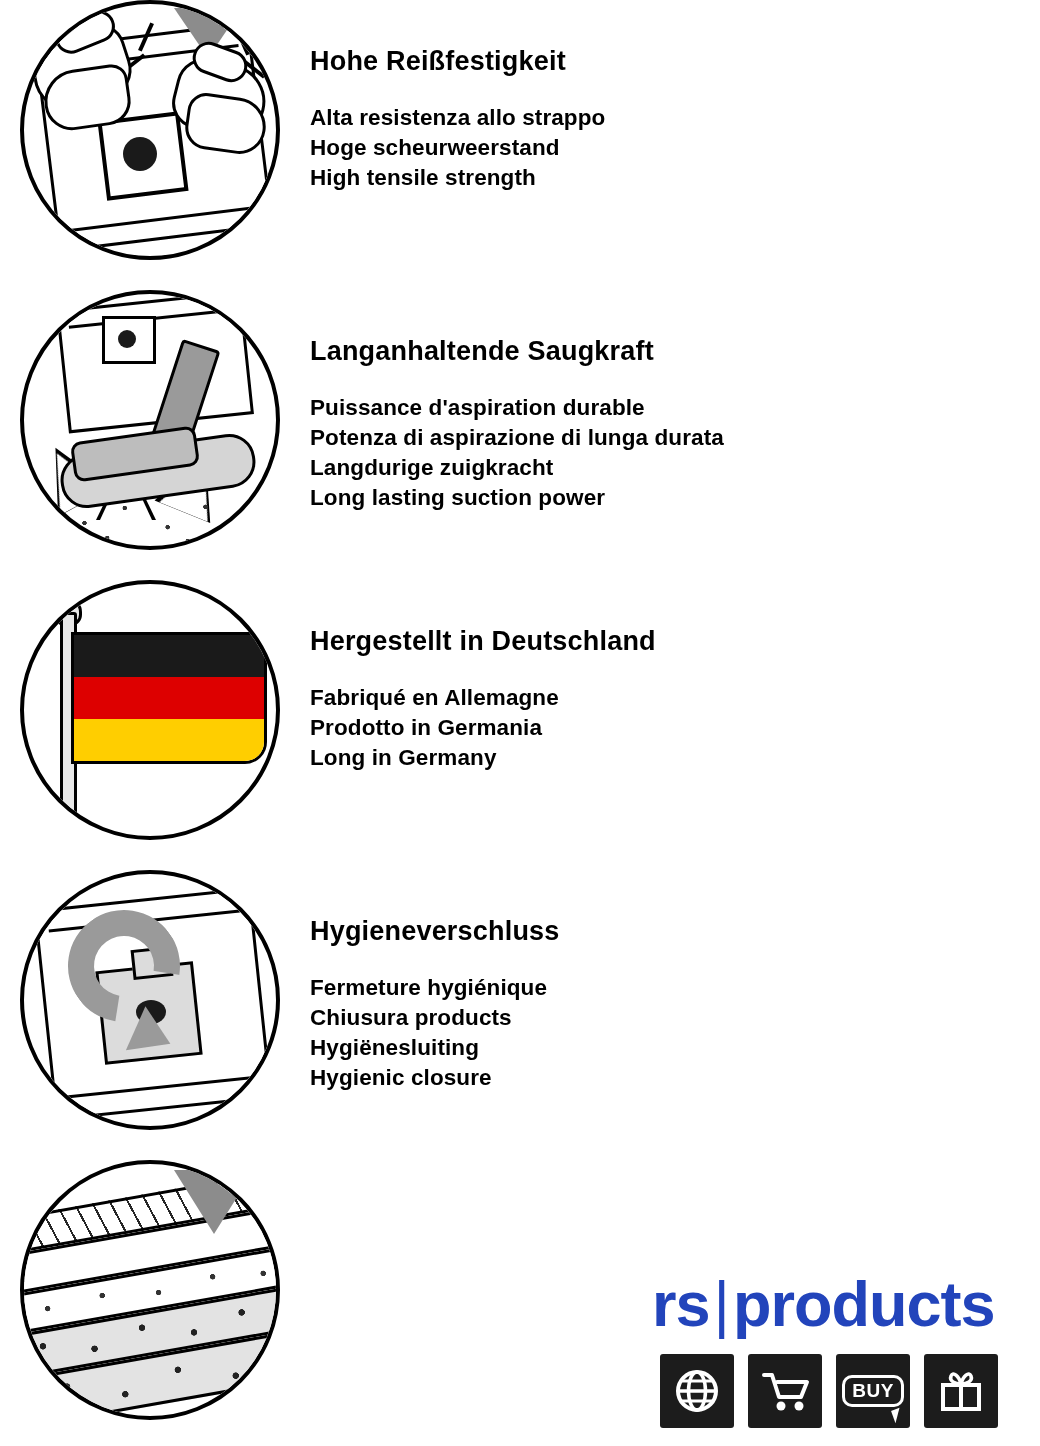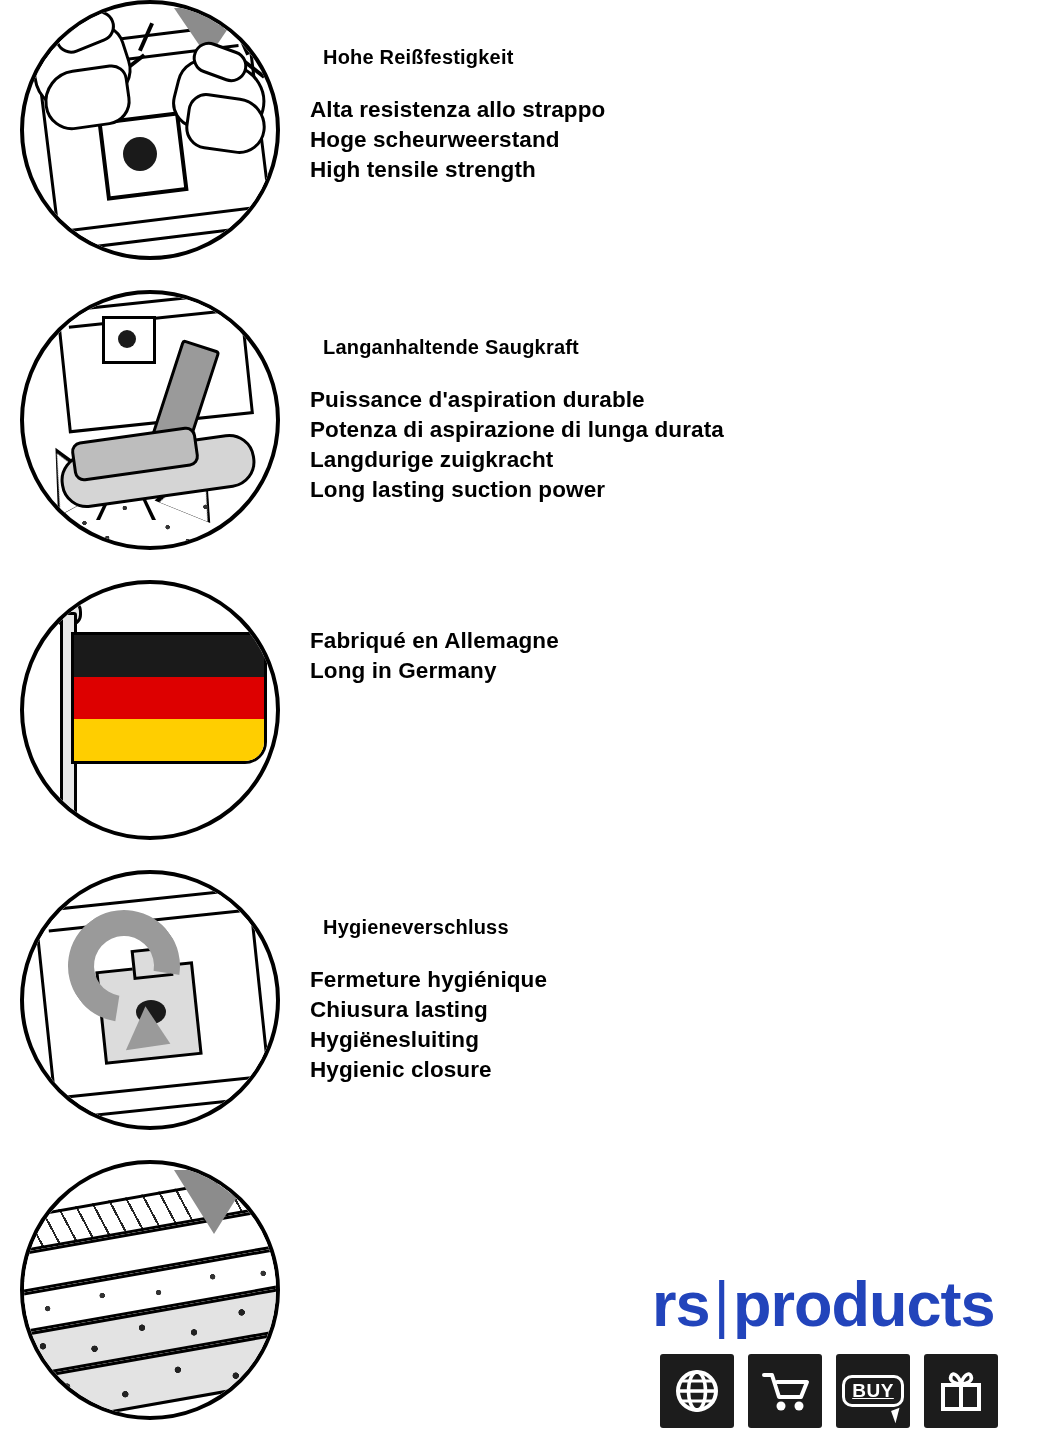--- a/index.html
+++ b/index.html
@@ -41,25 +41,24 @@
     border-radius: 50%;
     position: relative;
     overflow: hidden;
     background: #fff;
   }
   .text-cell {
     padding-top: 46px;
     padding-left: 10px;
   }
   .title {
-    font-size: 20px;
+    font-size: 27px;
     font-weight: bold;
     letter-spacing: 0.2px;
     margin-bottom: 26px;
-    margin-left: 13px;
   }
   .trans {
     font-size: 22.5px;
     font-weight: bold;
     line-height: 1.33;
     letter-spacing: 0.1px;
   }
   
   .r1-bag {
     position: absolute;
@@ -428,21 +427,20 @@
     color: #fff;
   }
   .buy-badge {
     border: 3px solid #fff;
     border-radius: 10px;
     padding: 2px 7px;
     font-size: 19px;
     font-weight: bold;
     letter-spacing: .5px;
     color: #fff;
-    text-decoration: underline;
   }
   .cursor-mark {
     position: absolute;
     right: 8px;
     bottom: 6px;
     width: 0; height: 0;
     border-left: 9px solid #fff;
     border-bottom: 13px solid transparent;
     transform: rotate(-20deg);
   }
@@ -513,40 +511,42 @@
         <div class="r3-knob"></div>
         <div class="r3-pole"></div>
         <div class="r3-flag">
           <div class="r3-band r3-b1"></div>
           <div class="r3-band r3-b2"></div>
           <div class="r3-band r3-b3"></div>
         </div>
       </div>
     </div>
     <div class="text-cell">
+      <div class="title">Hergestellt in Deutschland</div>
       <div class="trans">Fabriqué en Allemagne</div>
+      <div class="trans">Prodotto in Germania</div>
       <div class="trans">Long in Germany</div>
     </div>
   </div>
 
   <div class="feature-row">
     <div class="icon-cell">
       <div class="circle">
         <div class="r4-bag"></div>
         <div class="r4-flap"></div>
         <div class="r4-tab"></div>
         <div class="r4-dot"></div>
         <div class="r4-ring"></div>
         <div class="r4-arrowhead"></div>
       </div>
     </div>
     <div class="text-cell">
       <div class="title">Hygieneverschluss</div>
       <div class="trans">Fermeture hygiénique</div>
-      <div class="trans">Chiusura lasting</div>
+      <div class="trans">Chiusura products</div>
       <div class="trans">Hygiënesluiting</div>
       <div class="trans">Hygienic closure</div>
     </div>
   </div>
 
   <div class="feature-row">
     <div class="icon-cell">
       <div class="circle">
         <div class="r5-layers">
           <div class="r5-l r5-a"></div>

